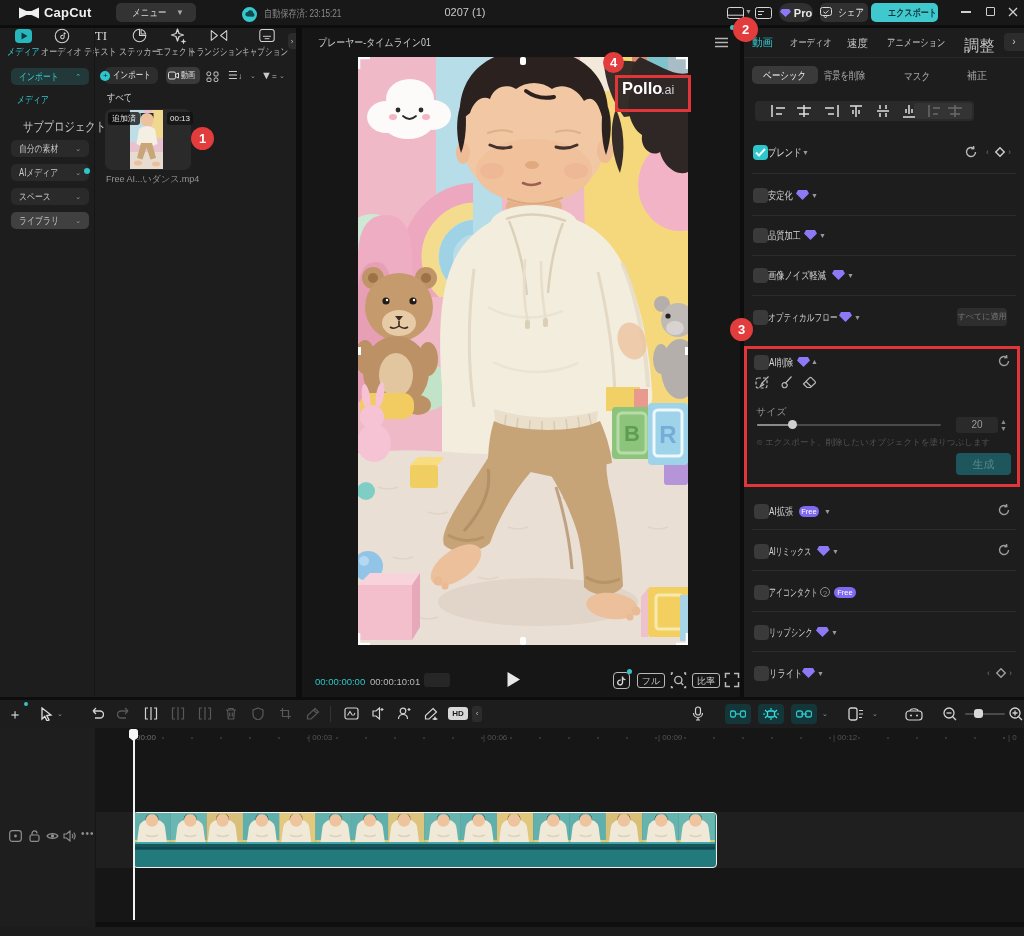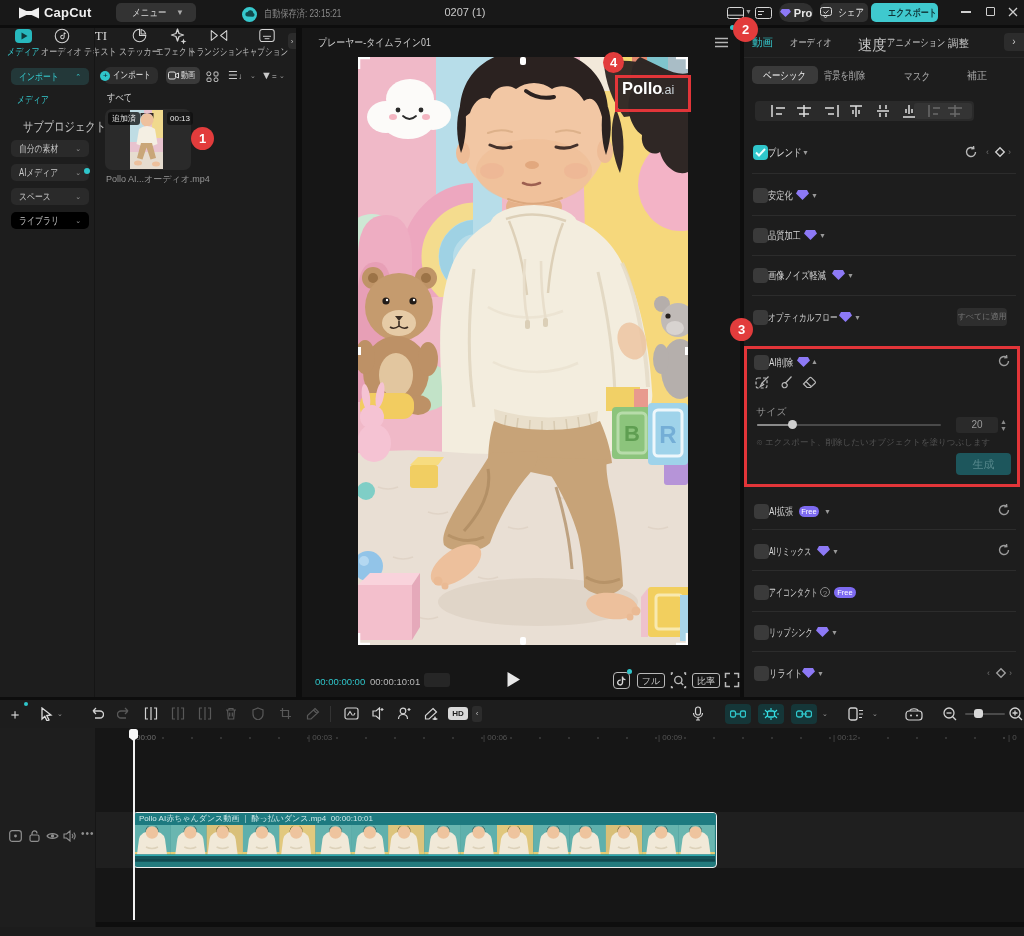--- a/index.html
+++ b/index.html
@@ -135,21 +135,21 @@
     </div>
     <div class="abs" style="left:11px;top:136px;width:78px;height:17px;background:#2a2a2a;border-radius:5px;display:flex;align-items:center;justify-content:space-between;padding:0 8px;">
       <span class="jp" style="font-size:10px;color:#c9c9c9;">AIメディア</span>
         <span style="color:#999;font-size:7px;white-space:nowrap;">⌄</span>
     </div>
     <div class="abs" style="left:84px;top:140px;width:6px;height:6px;background:#2fc6cb;border-radius:50%;"></div>
     <div class="abs" style="left:11px;top:160px;width:78px;height:17px;background:#2a2a2a;border-radius:5px;display:flex;align-items:center;justify-content:space-between;padding:0 8px;">
       <span class="jp" style="font-size:10px;color:#c9c9c9;">スペース</span>
         <span style="color:#999;font-size:7px;">⌄</span>
     </div>
-    <div class="abs" style="left:11px;top:184px;width:78px;height:17px;background:#000000;border-radius:5px;display:flex;align-items:center;justify-content:space-between;padding:0 8px;">
+    <div class="abs" style="left:11px;top:184px;width:78px;height:17px;background:#404040;border-radius:5px;display:flex;align-items:center;justify-content:space-between;padding:0 8px;">
       <span class="jp" style="font-size:10px;color:#c9c9c9;">ライブラリ</span>
         <span style="color:#999;font-size:7px;">⌄</span>
     </div>
 
     <div class="abs" style="left:94px;top:0px;width:1px;height:669px;background:#151515;"></div>
 
     <div class="abs" style="left:104px;top:39px;width:54px;height:17px;background:#2d2d2d;border-radius:6px;display:flex;align-items:center;justify-content:center;gap:3px;white-space:nowrap;">
       <span style="display:inline-block;width:10px;height:10px;background:#2fc6cb;border-radius:50%;color:#123;font-size:8px;line-height:10px;text-align:center;flex:none;">+</span>
       <span class="jp" style="font-size:9.5px;color:#e3e3e3;">インポート</span>
     </div>
@@ -183,21 +183,21 @@
         <circle cx="17" cy="10" r="6.5" fill="#eec19e"></circle>
         <path d="M10.5 9 a6.5 6 0 0 1 13 0 l0 -6 h-13 Z" fill="#332824"></path>
         <path d="M9 19 q8 -6 16 0 l2.5 15 q-10.5 5 -21 0 Z" fill="#f4efe3"></path>
         <path d="M11 33 l-4 15 5.5 1.5 4 -12 4 12 5.5 -1.5 -4 -15 Z" fill="#c9a678"></path>
         <ellipse cx="8" cy="53" rx="4" ry="2.5" fill="#edc09c"></ellipse>
         <ellipse cx="26" cy="54" rx="4" ry="2.5" fill="#edc09c"></ellipse>
       </svg>
     </div>
     <div class="abs" style="left:108px;top:84px;height:13px;background:rgba(10,10,10,.75);border-radius:3px;padding:0 4px;font-size:8px;color:#e8e8e8;line-height:13px;">追加済</div>
     <div class="abs" style="left:167px;top:84px;height:13px;background:rgba(10,10,10,.55);border-radius:3px;padding:0 3px;font-size:8px;color:#e8e8e8;line-height:13px;">00:13</div>
-    <div class="abs" style="left:106px;top:145px;font-size:9px;color:#969696;">Pollo AI...オーディオ.mp4</div>
+    <div class="abs" style="left:106px;top:145px;font-size:9px;color:#969696;">Free AI...いダンス.mp4</div>
   </div>
 
   <div class="abs panel" id="player" style="left:302px;top:28px;width:438px;height:669px;background:#161616;">
     <div class="abs" style="left:16px;top:8px;font-size:10.5px;color:#cfcfcf;"><span class="jp" style="transform:scaleX(.85);">プレーヤー-タイムライン01</span></div>
     <svg class="abs" style="left:413px;top:9px;" width="13" height="11" viewBox="0 0 13 11">
         <path d="M0 1.5 h13 M0 5.5 h13 M0 9.5 h13" stroke="#b5b5b5" stroke-width="1.4"></path>
       </svg>
     <div class="abs" style="left:428px;top:-3px;width:5px;height:5px;border-radius:50%;background:#2fc6cb;"></div>
 
     <div class="abs" style="left:56px;top:29px;width:330px;height:588px;">
@@ -415,23 +415,23 @@
     <div class="abs" style="left:390px;top:645px;width:28px;height:15px;border:1.2px solid #b9b9b9;border-radius:3px;font-size:9px;color:#cfcfcf;text-align:center;line-height:14px;">比率</div>
     <svg class="abs" style="left:422px;top:644px;" width="16" height="16" viewBox="0 0 16 16">
         <path d="M6 1.5 H1.5 V6 M10 1.5 h4.5 V6 M1.5 10 v4.5 H6 M14.5 10 v4.5 H10" stroke="#b9b9b9" stroke-width="1.5" fill="none"></path>
       </svg>
   </div>
 
   <div class="abs panel" id="rightpanel" style="left:744px;top:28px;width:280px;height:669px;">
 
     <div class="abs teal" style="left:8px;top:7px;font-size:11px;"><span class="jp" style="transform:scaleX(.95);">動画</span></div>
     <div class="abs" style="left:46px;top:8px;font-size:10.5px;color:#c4c4c4;"><span class="jp">オーディオ</span></div>
-    <div class="abs" style="left:114px;top:8px;font-size:15px;color:#c4c4c4;"><span class="jp" style="transform:scaleX(.95);">速度</span></div>
+    <div class="abs" style="left:103px;top:8px;font-size:11px;color:#c4c4c4;"><span class="jp" style="transform:scaleX(.95);">速度</span></div>
     <div class="abs" style="left:143px;top:8px;font-size:10.5px;color:#c4c4c4;"><span class="jp">アニメーション</span></div>
-    <div class="abs" style="left:204px;top:8px;font-size:11px;color:#c4c4c4;"><span class="jp" style="transform:scaleX(.95);">調整</span></div>
+    <div class="abs" style="left:220px;top:8px;font-size:16px;color:#c4c4c4;"><span class="jp" style="transform:scaleX(.95);">調整</span></div>
     <div class="abs" style="left:260px;top:5px;width:20px;height:18px;background:#2c2c2c;border-radius:4px 0 0 4px;color:#ccc;font-size:10px;text-align:center;line-height:17px;">›</div>
     <div class="abs" style="left:0;top:29px;width:280px;height:1px;background:#272727;"></div>
 
     <div class="abs" style="left:8px;top:38px;width:66px;height:18px;background:#3a3a3a;border-radius:5px;color:#f0f0f0;font-size:10.5px;text-align:center;line-height:18px;"><span class="jpc">ベーシック</span></div>
     <div class="abs" style="left:80px;top:41px;width:56px;font-size:10.5px;color:#b0b0b0;"><span class="jp">背景を削除</span></div>
     <div class="abs" style="left:160px;top:41px;width:40px;font-size:11px;color:#b0b0b0;"><span class="jp">マスク</span></div>
     <div class="abs" style="left:223px;top:41px;width:30px;font-size:10.5px;color:#b0b0b0;"><span class="jp" style="transform:scaleX(.95);">補正</span></div>
 
     <div class="abs" style="left:11px;top:73px;width:219px;height:20px;background:#2a2a2a;border-radius:4px;"></div>
     <div class="abs" style="left:170px;top:75px;width:58px;height:16px;background:#343434;border-radius:3px;"></div>
@@ -738,21 +738,20 @@
     <div class="abs" style="left:100px;top:120px;width:29px;height:31px;background:#2e2e2e;border-radius:4px;text-align:center;">
       <svg style="margin:4px auto 0;" width="11" height="11" viewBox="0 0 11 11">
           <path d="M7 1.5 L9.5 4 L4 9.5 H1.5 V7 Z" fill="none" stroke="#cfcfcf" stroke-width="1.2"></path>
         </svg>
       <div style="font-size:8px;color:#cfcfcf;margin-top:-1px;">カバー</div>
     </div>
 
     <div class="abs" style="left:96px;top:112px;width:928px;height:56px;background:#1f1f1f;"></div>
 
     <div class="abs" style="left:133px;top:112px;width:584px;height:56px;border:1.5px solid #f0f0f0;border-radius:4px;overflow:hidden;background:#237a7d;">
-      <div style="height:12px;background:#1d7a80;font-size:8px;color:#cfe9e8;line-height:12px;padding-left:5px;white-space:nowrap;">Pollo AI赤ちゃんダンス動画 ｜ 酔っ払いダンス.mp4&nbsp;&nbsp;00:00:10:01</div>
       <svg width="581" height="37" viewBox="0 0 581 37">
           <g transform="translate(0.0,0)">
 <rect width="36.4" height="37" fill="#5fb0ac"></rect>
 <rect y="27" width="36.4" height="10" fill="#e6cb74"></rect>
 <path d="M5 14 Q7 6 18 6 Q29 6 31 14 L34 37 L2 37 Z" fill="#f1e9d8"></path>
 <circle cx="18" cy="7.5" r="6.2" fill="#eec49e"></circle>
 <path d="M11.5 6 a6.5 6 0 0 1 13 0 l0 2 a6.5 8 0 0 0 -13 0 Z" fill="#382d27"></path>
 <path d="M12 22 q6 3 12 0" stroke="#ddd2ba" stroke-width="1.5" fill="none"></path>
 </g>
           <g transform="translate(36.3,0)">

